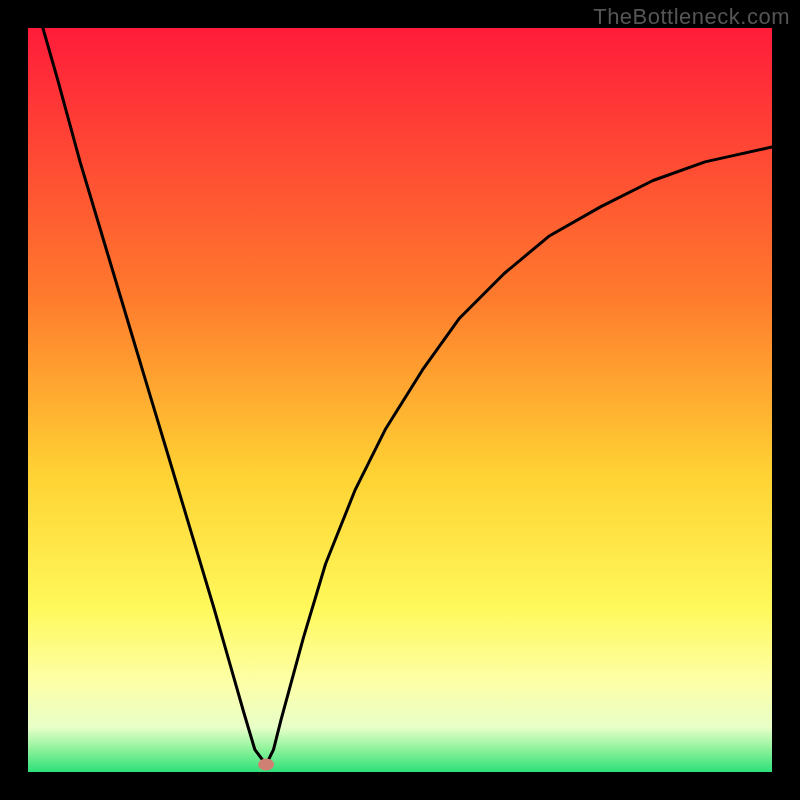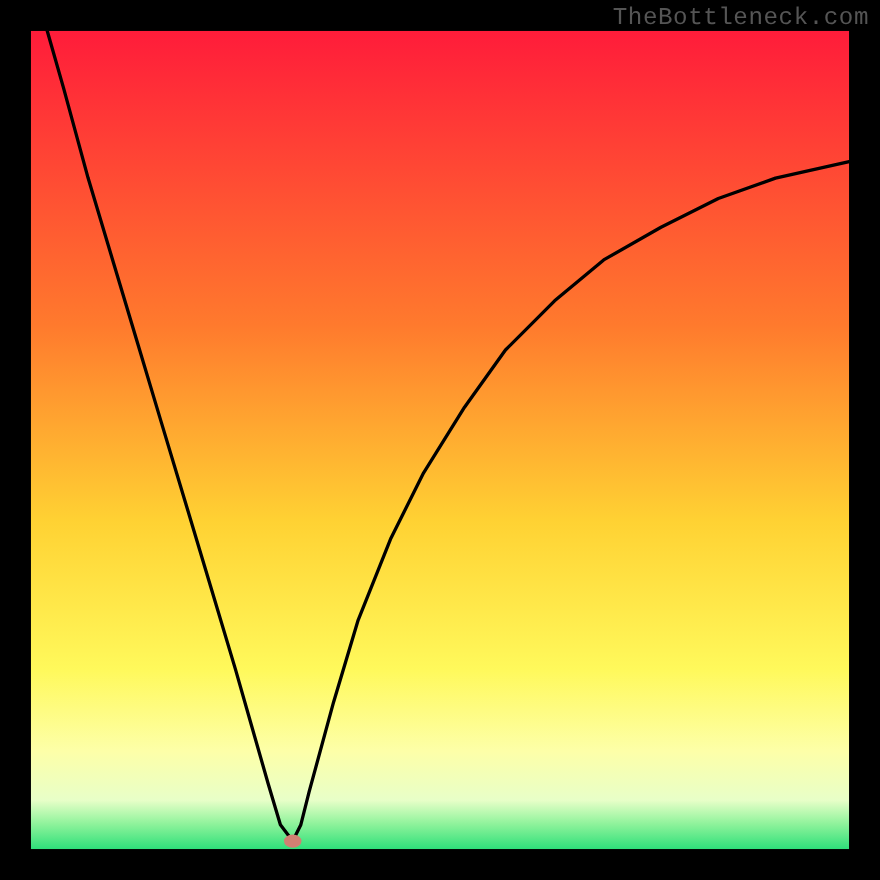--- a/index.html
+++ b/index.html
@@ -9,21 +9,20 @@
     height: 800px;
     background: #000;
     font-family: Arial, Helvetica, sans-serif;
     overflow: hidden;
   }
   .frame {
     position: relative;
     width: 800px;
     height: 800px;
     background: #000;
-    font-family: Liberation Mono, monospace;
   }
   .watermark {
     position: absolute;
     top: 4px;
     right: 10px;
     color: #555;
     font-size: 22px;
     font-weight: 500;
     letter-spacing: 0.5px;
     z-index: 10;

